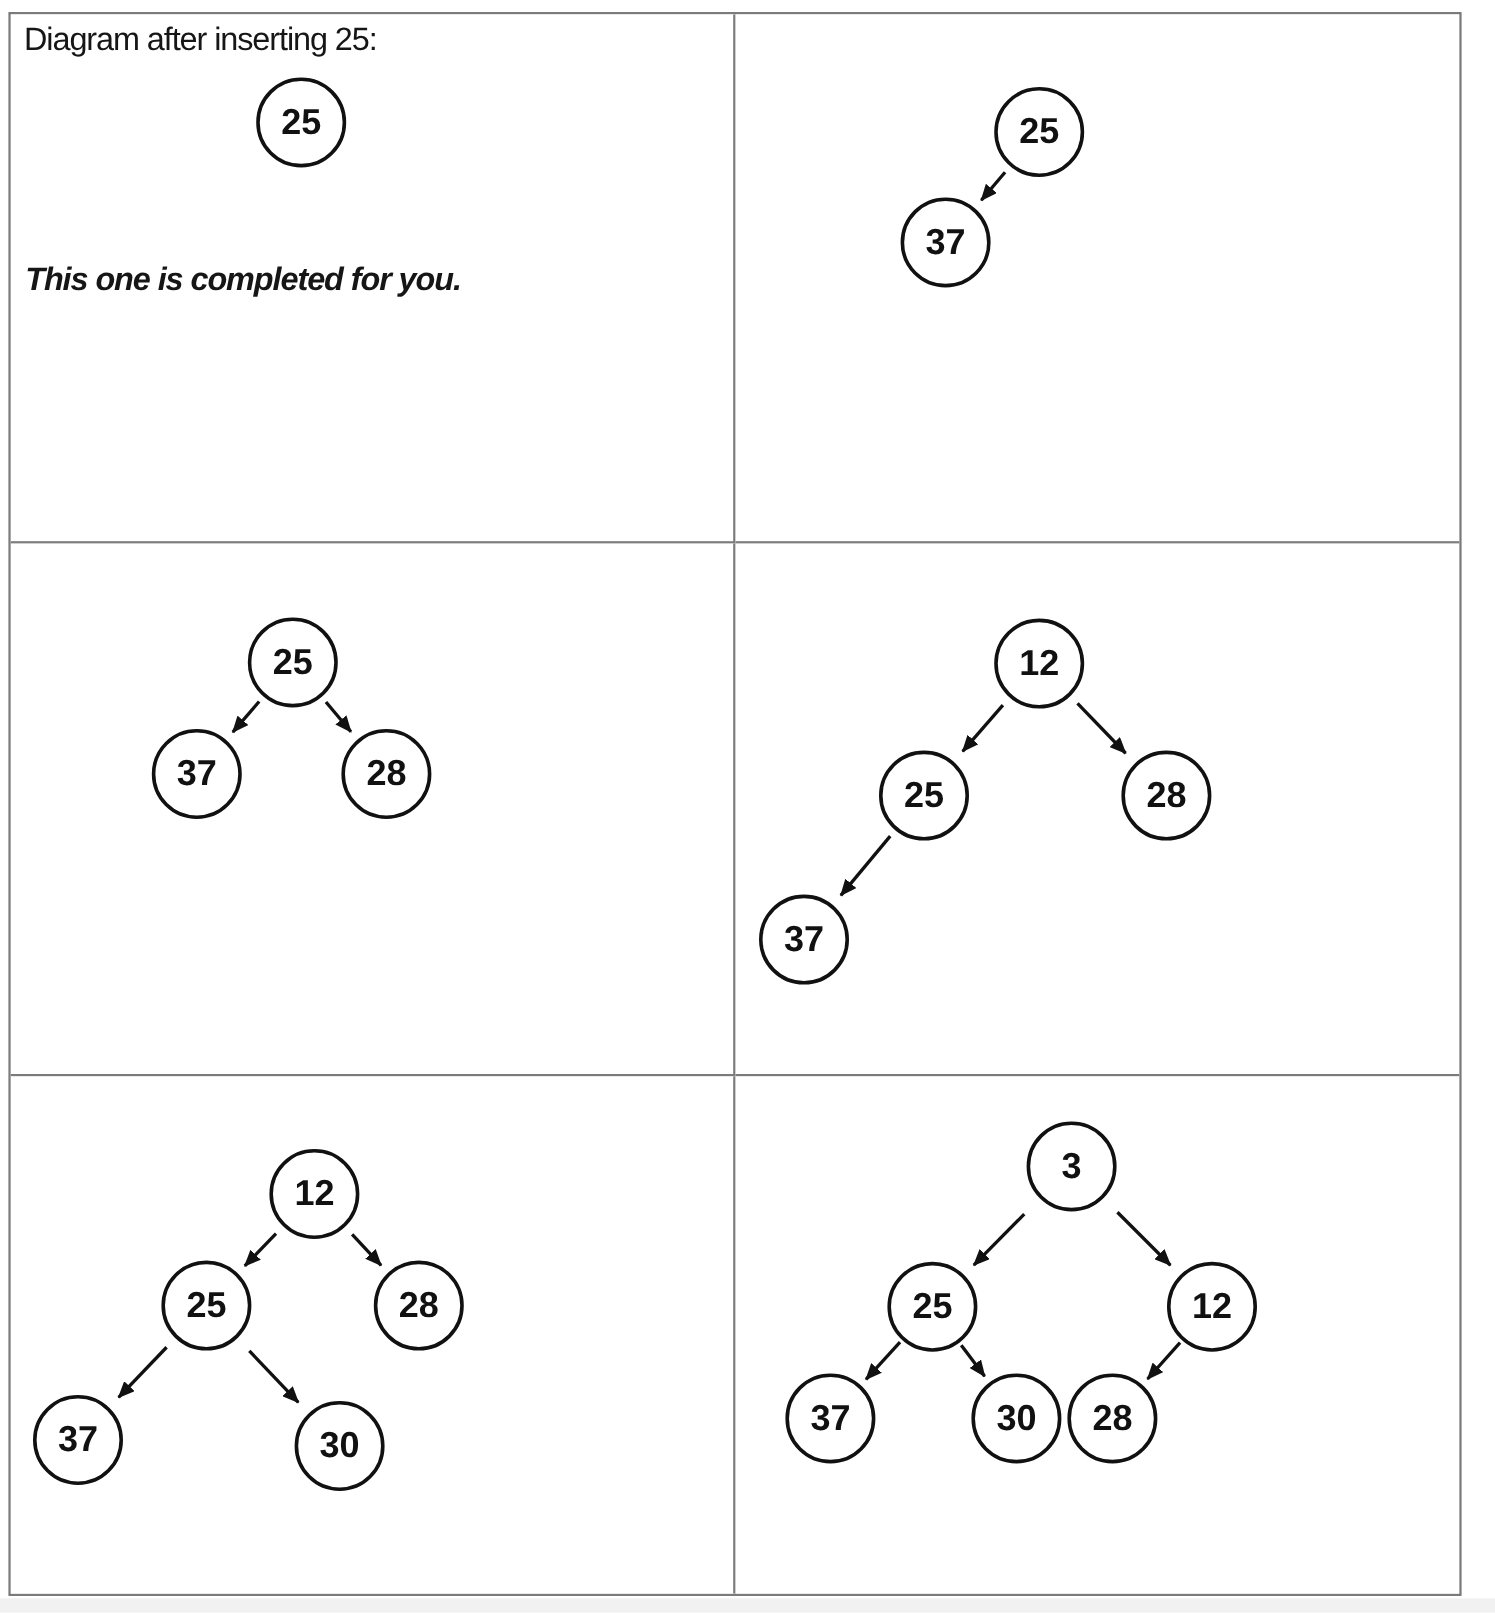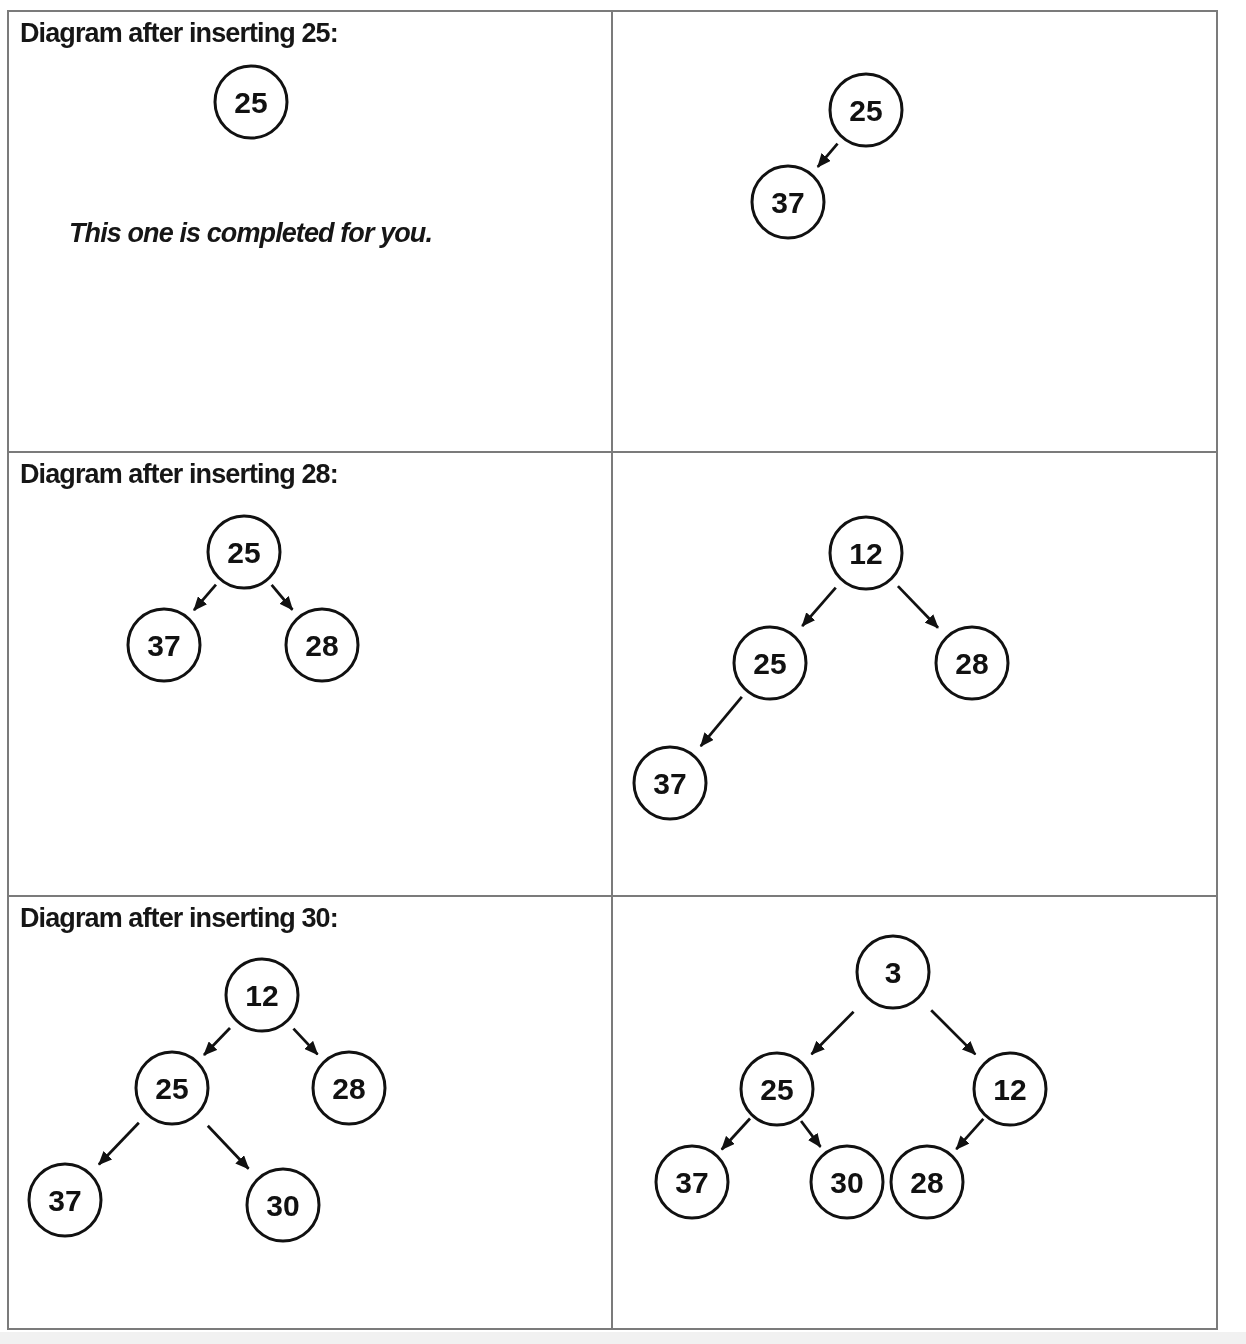--- a/index.html
+++ b/index.html
@@ -9,27 +9,27 @@
   .sheet{
     position:absolute;left:7px;top:10px;width:1211px;height:1320px;
     box-sizing:border-box;border:2px solid #7b7b7b;background:#ffffff;
     display:grid;grid-template-columns:604px 1fr;grid-template-rows:441px 444px 1fr;
   }
   .cell{position:relative;box-sizing:border-box;background:#ffffff;overflow:hidden;}
   .cell.col-left{border-right:2px solid #7b7b7b;}
   .cell.row-top,.cell.row-mid{border-bottom:2px solid #7b7b7b;}
   .cell-title{
     position:absolute;left:11px;top:4px;
-    font-size:27px;font-weight:700;line-height:1.3;letter-spacing:-0.9px;
+    font-size:27px;font-weight:400;line-height:1.3;letter-spacing:-0.9px;
     color:#161616;white-space:nowrap;
   }
   .cell-note{
     position:absolute;left:12px;top:206px;
     font-size:27px;font-weight:700;font-style:italic;letter-spacing:-0.9px;
-    color:#161616;white-space:nowrap;margin-left:48px;
+    color:#161616;white-space:nowrap;
   }
   svg.tree{position:absolute;left:0;top:0;width:100%;height:100%;}
   svg.tree text{font-family:"Liberation Sans",sans-serif;font-weight:700;}
 </style>
 </head>
 <body>
 
 <div class="page">
   <div class="sheet">
 
@@ -71,21 +71,20 @@
           </defs>
           <line x1="206.9582817456682" y1="131.59849747066073" x2="184.99811720230844" y2="157.12718875231644" stroke="#111111" stroke-width="2.75" marker-end="url(#arrowhead-2)"></line>
           <line x1="262.63232726498825" y1="131.94623635440908" x2="283.43983594908235" y2="156.75518901621354" stroke="#111111" stroke-width="2.75" marker-end="url(#arrowhead-2)"></line>
           <circle cx="235" cy="99" r="36" fill="#ffffff" stroke="#111111" stroke-width="3"></circle>
           <text x="235" y="99" text-anchor="middle" dominant-baseline="central" font-size="30" fill="#111111">25</text>
           <circle cx="155" cy="192" r="36" fill="#ffffff" stroke="#111111" stroke-width="3"></circle>
           <text x="155" y="192" text-anchor="middle" dominant-baseline="central" font-size="30" fill="#111111">37</text>
           <circle cx="313" cy="192" r="36" fill="#ffffff" stroke="#111111" stroke-width="3"></circle>
           <text x="313" y="192" text-anchor="middle" dominant-baseline="central" font-size="30" fill="#111111">28</text>
         </svg>
-      <div class="cell-title">Diagram after inserting 28:</div>
     </div>
 
     <div class="cell row-mid">
       <svg class="tree">
           <defs>
             <marker id="arrowhead-3" markerUnits="userSpaceOnUse" markerWidth="14" markerHeight="12" refX="13" refY="6" orient="auto">
               <path d="M0,0 L14,6 L0,12 Z" fill="#111111"></path>
             </marker>
           </defs>
           <line x1="222.75342465753425" y1="134.65753424657535" x2="189.21917808219177" y2="173.08219178082192" stroke="#111111" stroke-width="2.75" marker-end="url(#arrowhead-3)"></line>
@@ -117,21 +116,20 @@
           <text x="253" y="98" text-anchor="middle" dominant-baseline="central" font-size="30" fill="#111111">12</text>
           <circle cx="163" cy="191" r="36" fill="#ffffff" stroke="#111111" stroke-width="3"></circle>
           <text x="163" y="191" text-anchor="middle" dominant-baseline="central" font-size="30" fill="#111111">25</text>
           <circle cx="340" cy="191" r="36" fill="#ffffff" stroke="#111111" stroke-width="3"></circle>
           <text x="340" y="191" text-anchor="middle" dominant-baseline="central" font-size="30" fill="#111111">28</text>
           <circle cx="56" cy="303" r="36" fill="#ffffff" stroke="#111111" stroke-width="3"></circle>
           <text x="56" y="303" text-anchor="middle" dominant-baseline="central" font-size="30" fill="#111111">37</text>
           <circle cx="274" cy="308" r="36" fill="#ffffff" stroke="#111111" stroke-width="3"></circle>
           <text x="274" y="308" text-anchor="middle" dominant-baseline="central" font-size="30" fill="#111111">30</text>
         </svg>
-      <div class="cell-title">Diagram after inserting 30:</div>
     </div>
 
     <div class="cell">
       <svg class="tree">
           <defs>
             <marker id="arrowhead-5" markerUnits="userSpaceOnUse" markerWidth="14" markerHeight="12" refX="13" refY="6" orient="auto">
               <path d="M0,0 L14,6 L0,12 Z" fill="#111111"></path>
             </marker>
           </defs>
           <line x1="240.57233179040696" y1="114.76756190105506" x2="198.49920968339393" y2="157.20338333657682" stroke="#111111" stroke-width="2.75" marker-end="url(#arrowhead-5)"></line>

